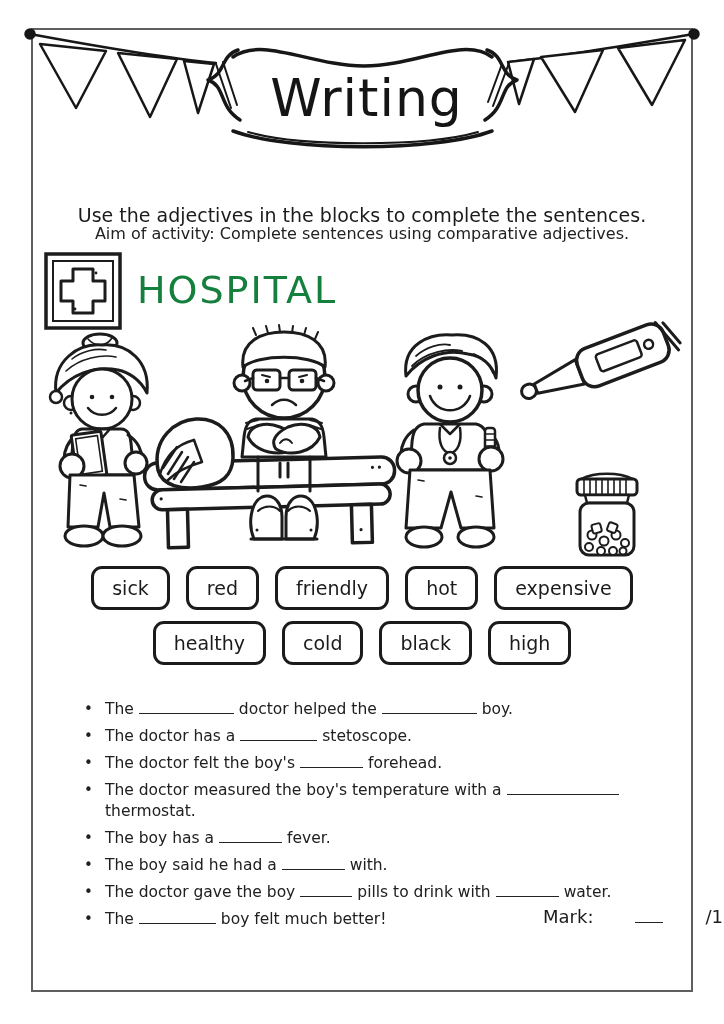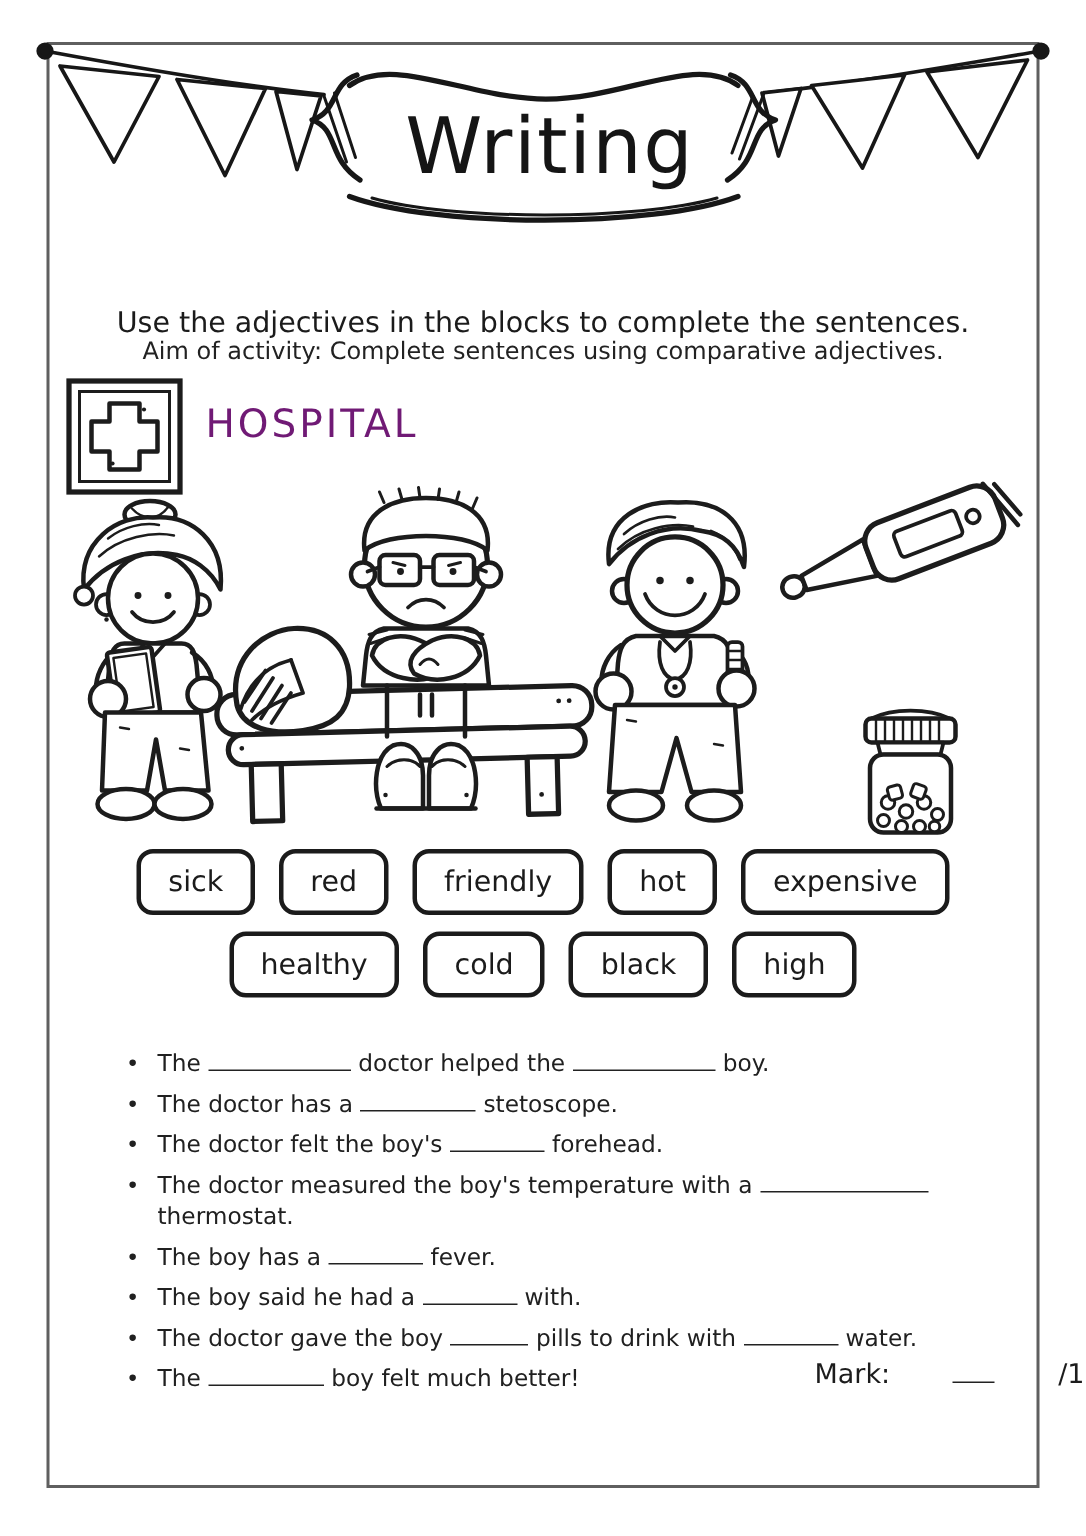--- a/index.html
+++ b/index.html
@@ -20,22 +20,22 @@
   .aim-line{
     position:absolute;left:31px;top:176px;width:662px;
     text-align:center;font-size:16px;color:#222;margin-top:48px;
   }
   .instruction-line{
     position:absolute;left:31px;top:204px;width:662px;
     text-align:center;font-size:19px;color:#1b1b1b;
   }
   .hospital-icon{position:absolute;left:44px;top:252px;}
   .hospital-heading{
-    position:absolute;left:137px;top:268px;font-size:26px;
-    letter-spacing:2px;color:#701a75;
+    position:absolute;left:137px;top:268px;font-size:38px;
+    letter-spacing:2px;color:#15803d;
   }
   .scene-svg{position:absolute;left:33px;top:312px;}
   .word-bank{
     position:absolute;left:31px;top:566px;width:662px;
     display:flex;flex-direction:column;align-items:center;gap:11px;
   }
   .block-row{display:flex;gap:16px;}
   .block{
     border:3px solid #1b1b1b;border-radius:11px;background:#fff;
     padding:8px 18px;font-size:19px;color:#1b1b1b;white-space:nowrap;

